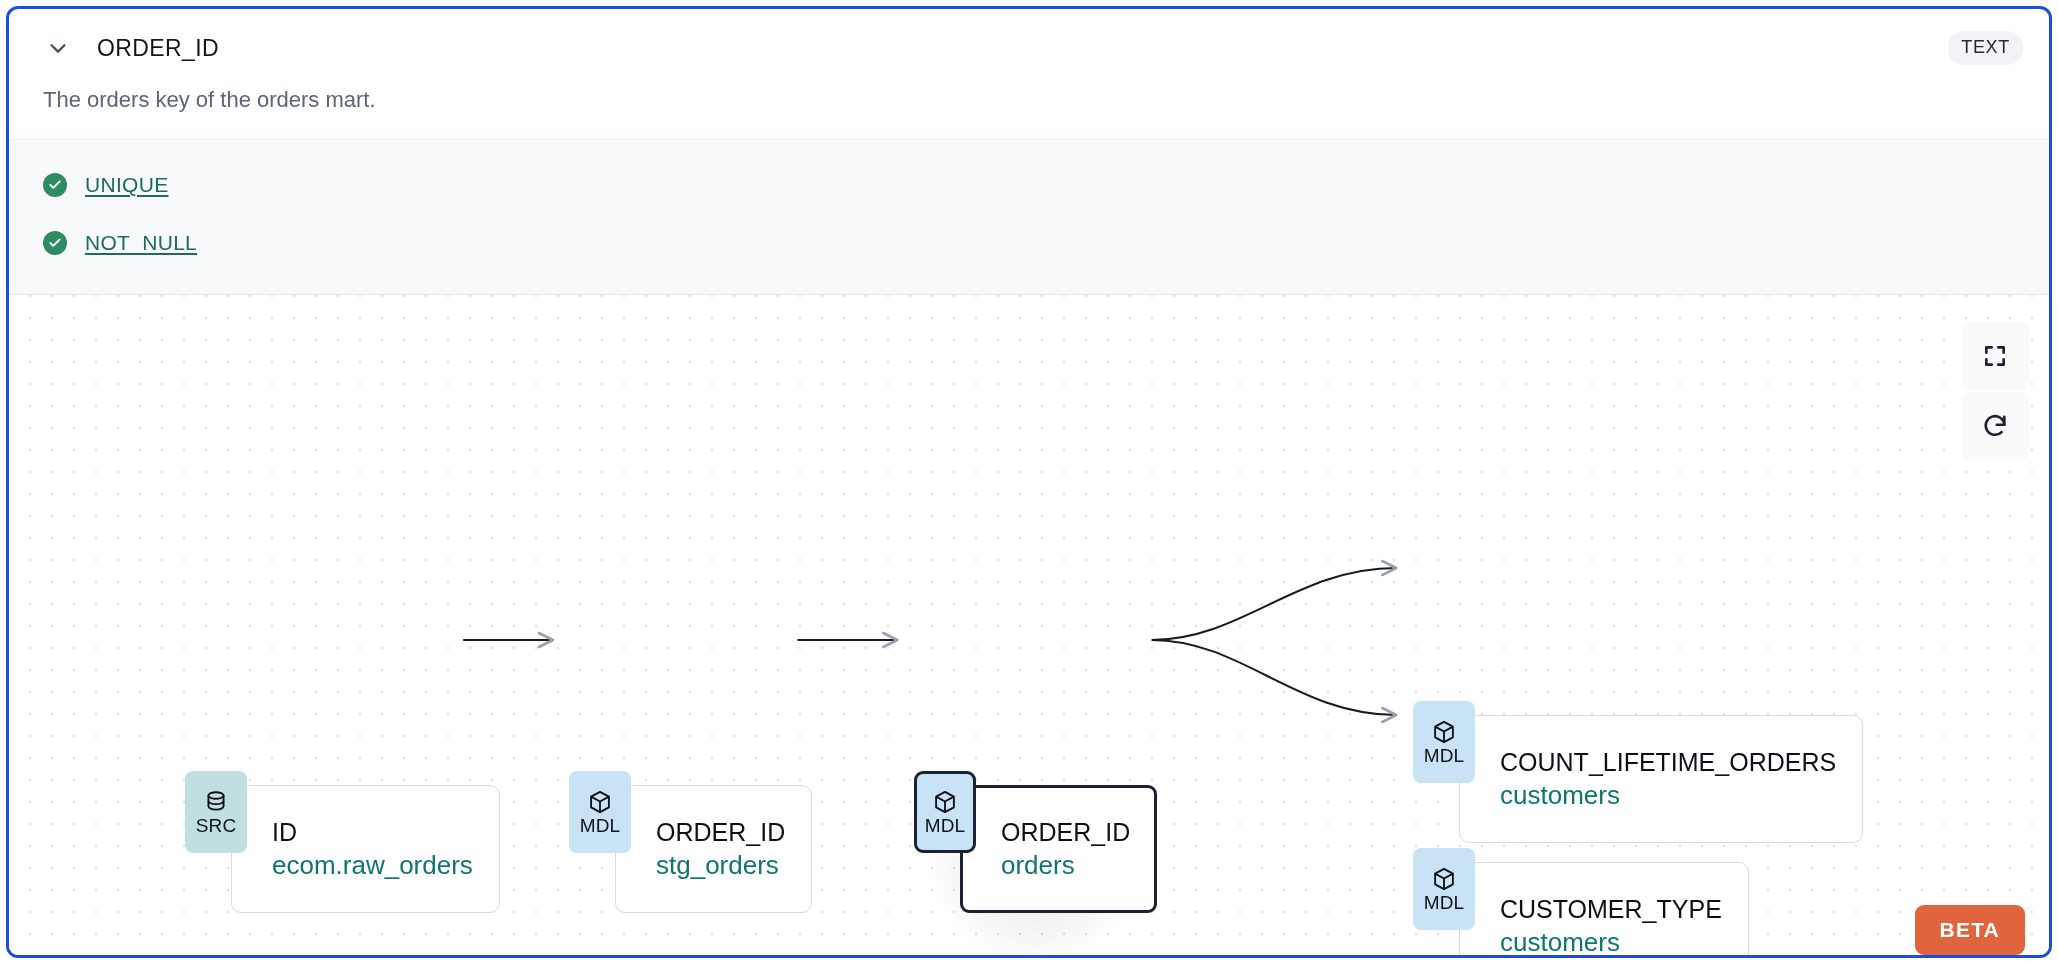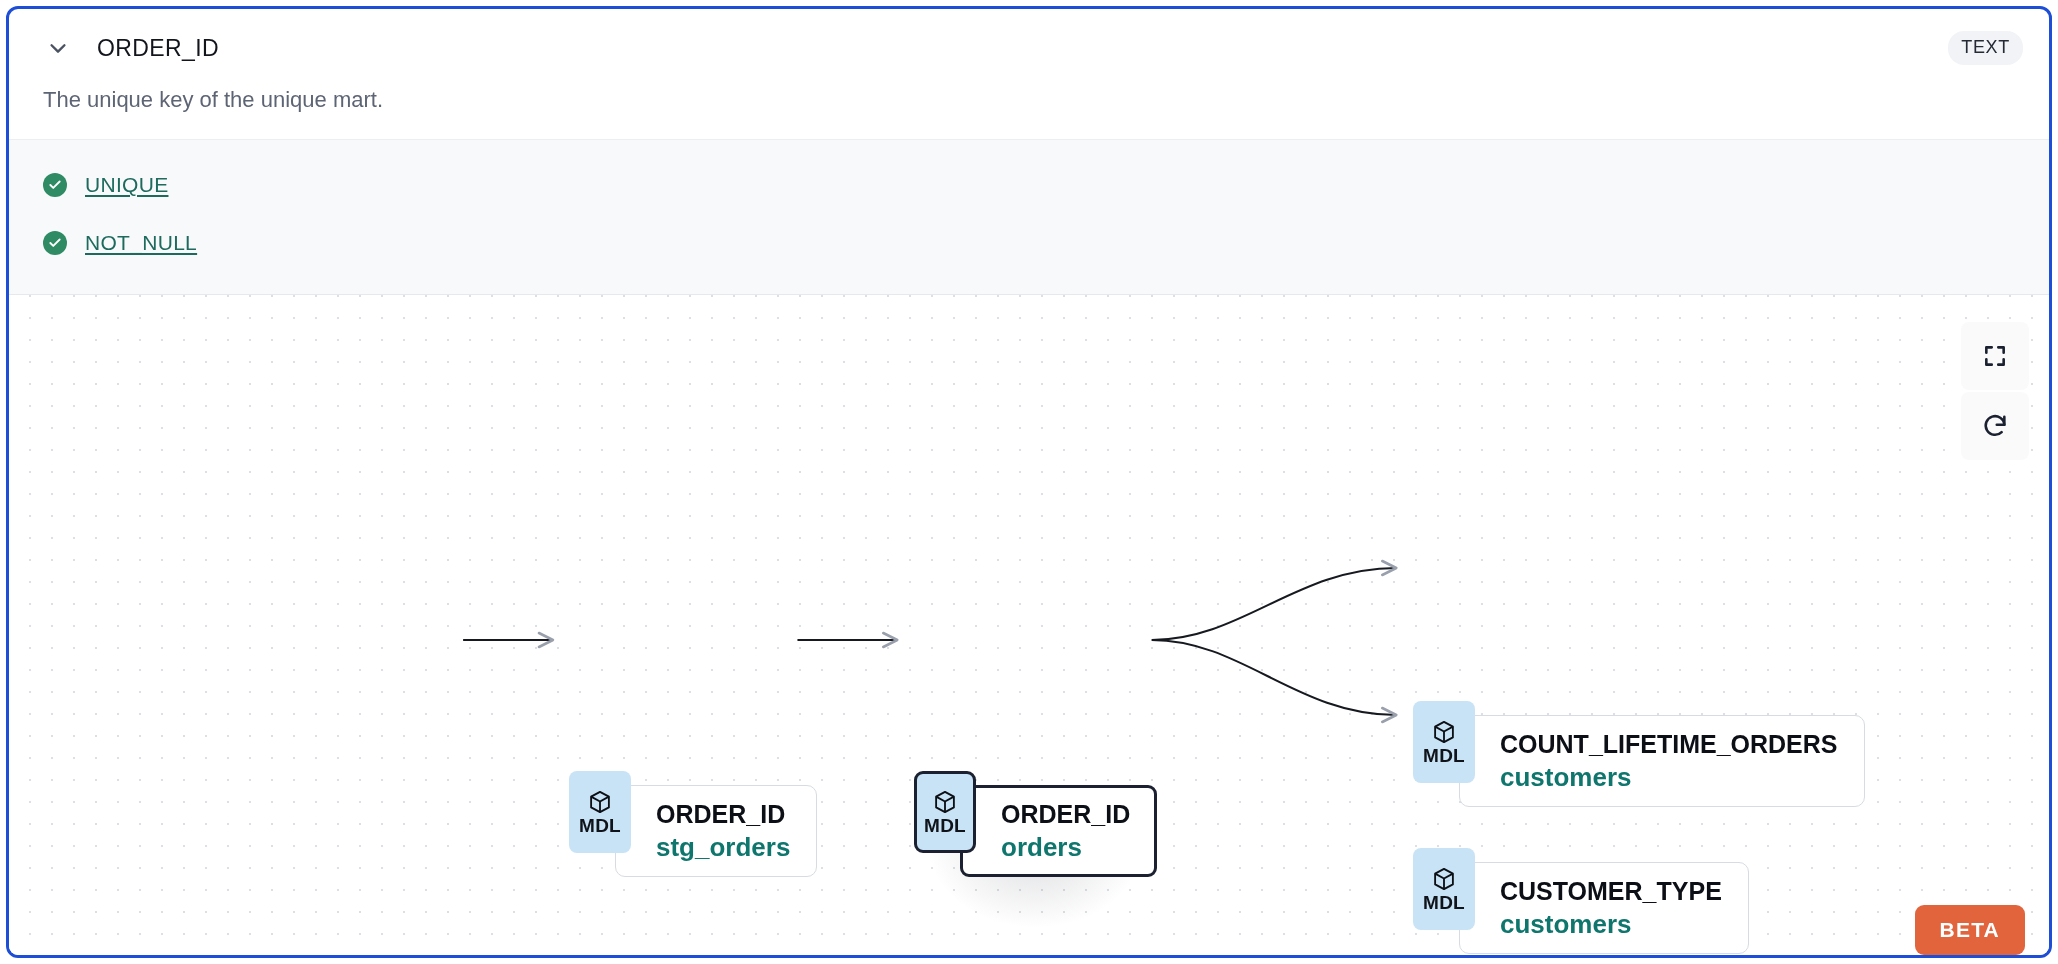--- a/index.html
+++ b/index.html
@@ -113,22 +113,21 @@
     width: 100%;
     height: 100%;
     pointer-events: none;
   }
 
   
   .node {
     position: absolute;
     display: flex;
     align-items: stretch;
-    height: 92px;
-    font-weight: bold;
+    height: 128px;
   }
   .node .badge {
     width: 62px;
     background: #c8e3f5;
     border-radius: 8px;
     display: flex;
     flex-direction: column;
     align-items: center;
     justify-content: center;
     gap: 1px;
@@ -242,21 +241,21 @@
   <div class="header">
     <div class="chev">
       <svg width="22" height="22" viewBox="0 0 24 24" fill="none" stroke="#4a5161" stroke-width="2.6" stroke-linecap="round" stroke-linejoin="round">
         <polyline points="5 9 12 16 19 9"></polyline>
       </svg>
     </div>
     <div class="col-title">ORDER_ID</div>
     <div class="type-badge">TEXT</div>
   </div>
 
-  <div class="desc">The unique key of the unique mart.</div>
+  <div class="desc">The orders key of the orders mart.</div>
 
   <div class="tests">
     <div class="test-row">
       <span class="check">
         <svg width="14" height="14" viewBox="0 0 24 24" fill="none" stroke="#ffffff" stroke-width="3.2" stroke-linecap="round" stroke-linejoin="round">
           <polyline points="20 6 9 17 4 12"></polyline>
         </svg>
       </span>
       <a class="test-link">UNIQUE</a>
     </div>
@@ -281,20 +280,34 @@
 
       <path d="M455,345 L545,345" fill="none" stroke="#16191f" stroke-width="2" marker-end="url(#ah)"></path>
 
       <path d="M790,345 L890,345" fill="none" stroke="#16191f" stroke-width="2" marker-end="url(#ah)"></path>
 
       <path d="M1145,345 C1235,345 1290,273 1390,273" fill="none" stroke="#16191f" stroke-width="2" marker-end="url(#ah)"></path>
 
       <path d="M1145,345 C1235,345 1290,420 1390,420" fill="none" stroke="#16191f" stroke-width="2" marker-end="url(#ah)"></path>
     </svg>
 
+    <div class="node" id="node-src">
+      <div class="badge src">
+        <svg width="26" height="26" viewBox="0 0 24 24" fill="none" stroke="#0c0f15" stroke-width="1.7">
+          <ellipse cx="12" cy="6" rx="7" ry="3"></ellipse>
+          <path d="M5 6v5c0 1.7 3.1 3 7 3s7-1.3 7-3V6"></path>
+          <path d="M5 11v5c0 1.7 3.1 3 7 3s7-1.3 7-3v-5"></path>
+        </svg>
+        <span class="blabel">SRC</span>
+      </div>
+      <div class="body">
+        <div class="nname">ID</div>
+        <div class="nsub">ecom.raw_orders</div>
+      </div>
+    </div>
 
     <div class="node" id="node-stg">
       <div class="badge">
         <svg width="26" height="26" viewBox="0 0 24 24" fill="none" stroke="#0c0f15" stroke-width="1.7" stroke-linejoin="round">
           <path d="M12 2.6 20.2 7v10L12 21.4 3.8 17V7z"></path>
           <path d="M3.8 7 12 11.6 20.2 7"></path>
           <path d="M12 11.6V21.4"></path>
         </svg>
         <span class="blabel">MDL</span>
       </div>

